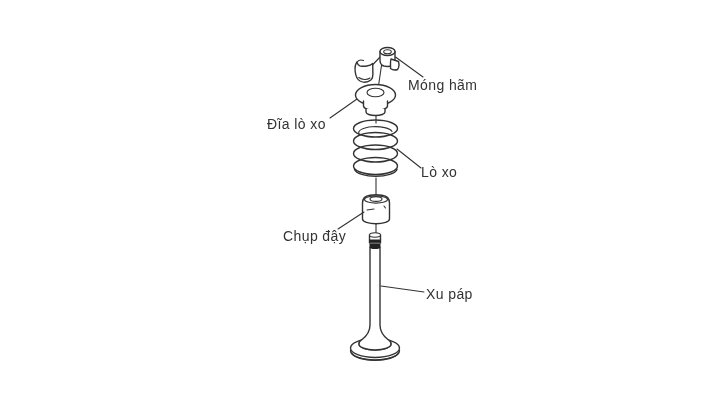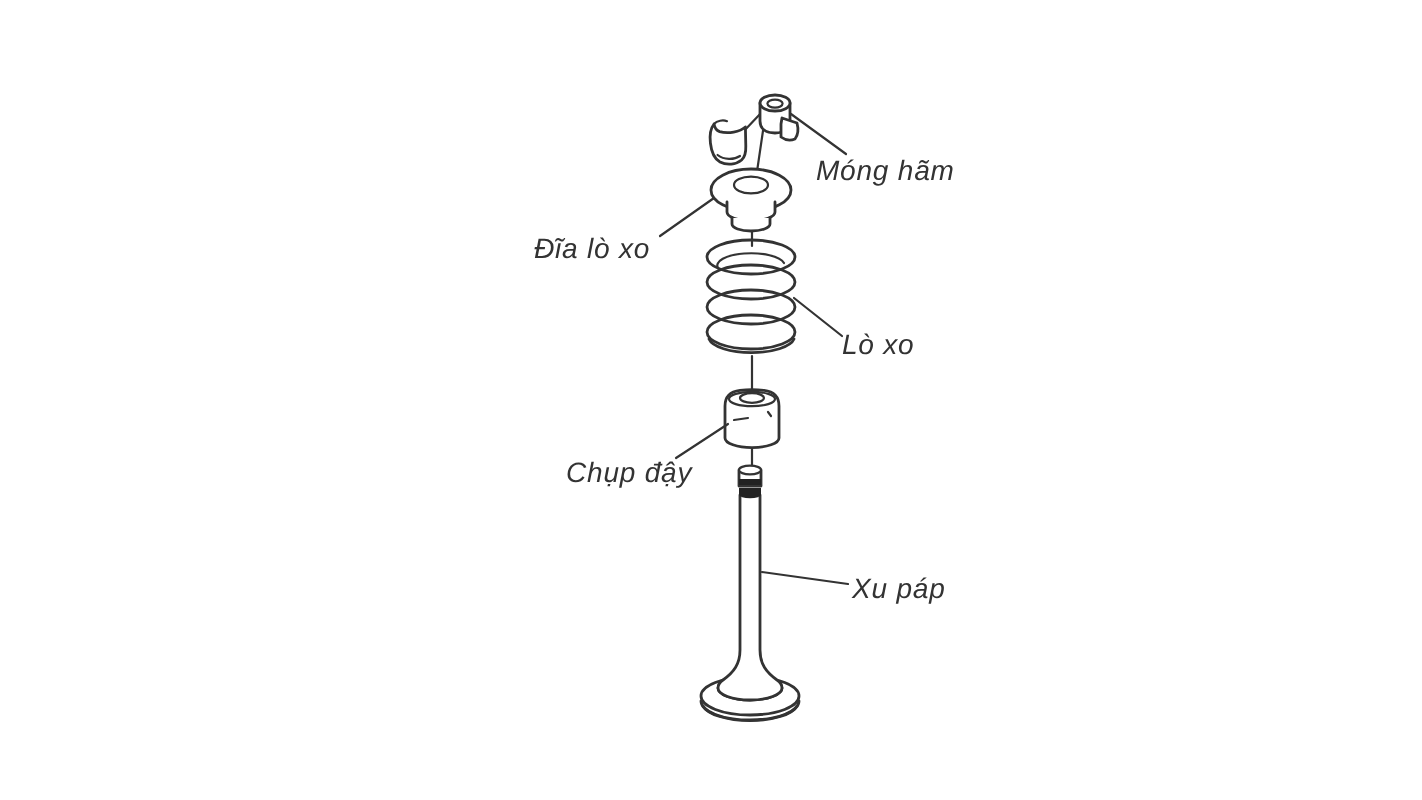--- a/index.html
+++ b/index.html
@@ -6,21 +6,20 @@
     margin: 0;
     padding: 0;
     background: #ffffff;
   }
   #canvas {
     position: relative;
     width: 711px;
     height: 400px;
     background: #ffffff;
     overflow: hidden;
-    font-style: italic;
   }
   svg { display: block; }
   #art {
     stroke: #333333;
     fill: none;
     stroke-width: 1.4;
     stroke-linecap: round;
     stroke-linejoin: round;
   }
   #art .fw { fill: #ffffff; }

